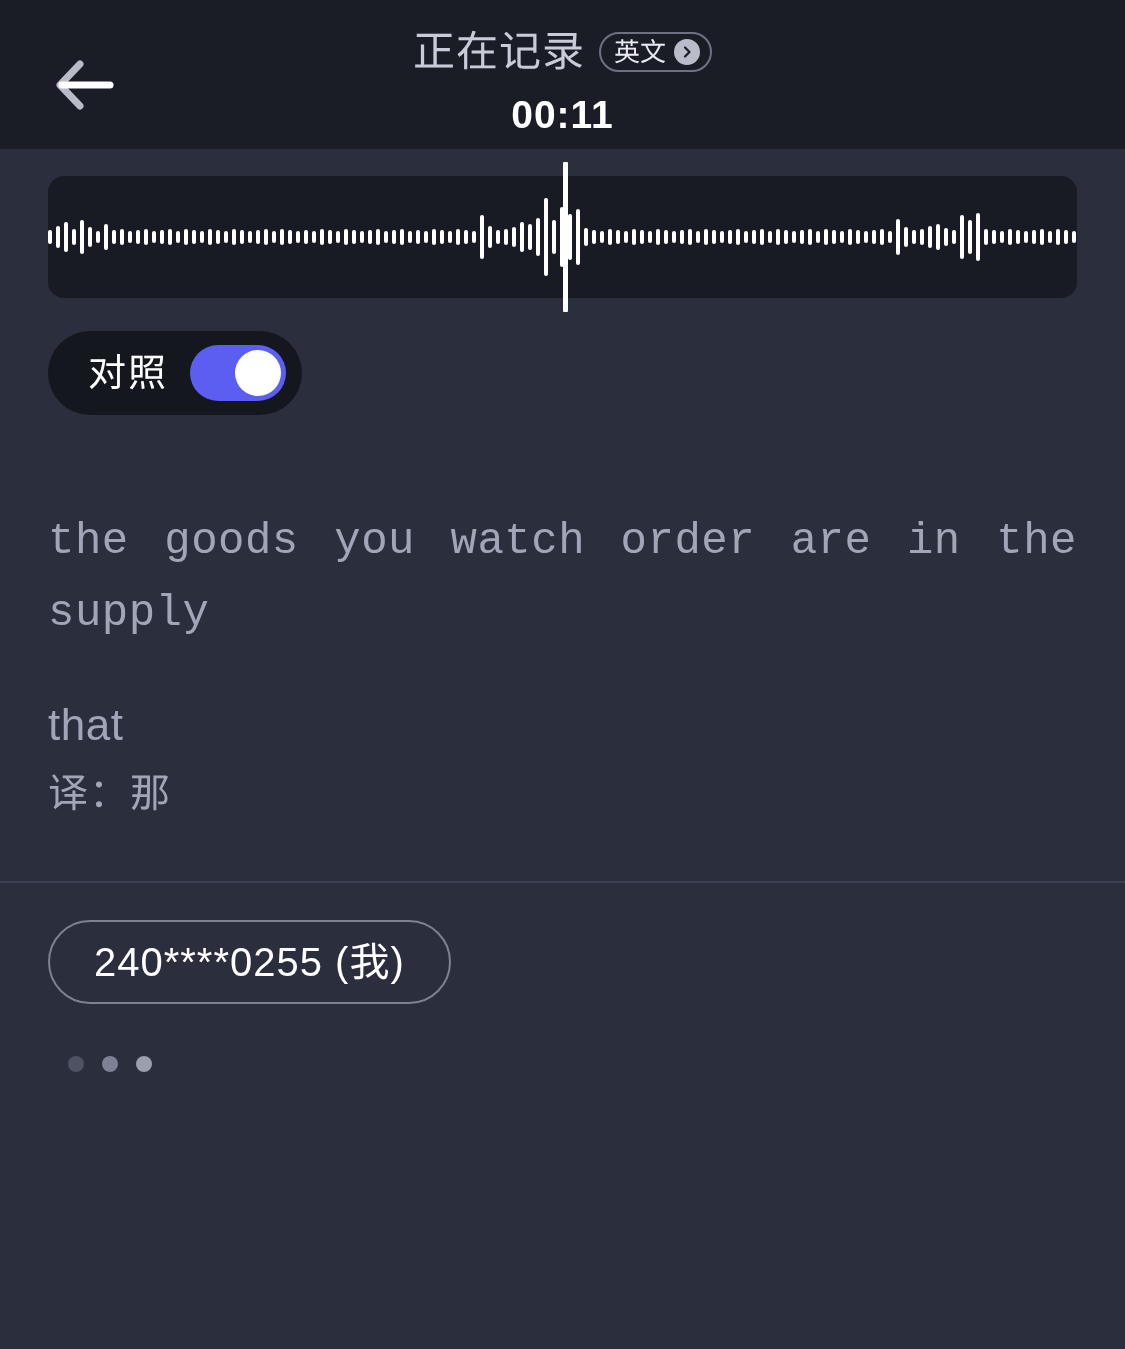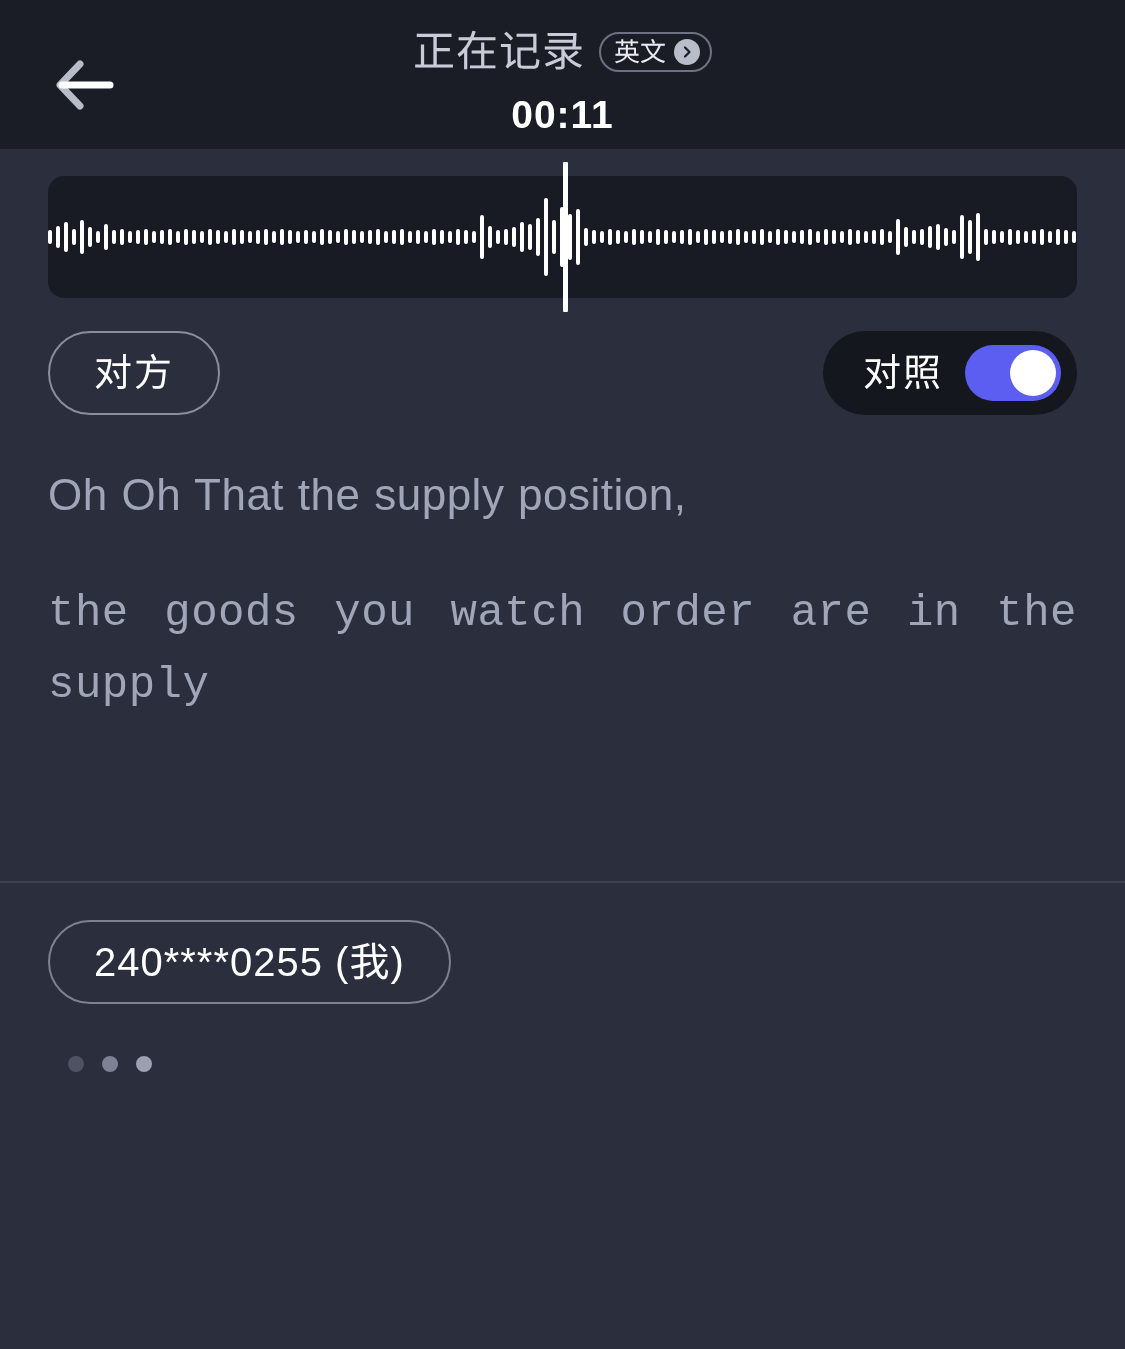--- a/index.html
+++ b/index.html
@@ -444,41 +444,39 @@
           <span class="wave-bar" style="height: 12px;"></span>
           <span class="wave-bar" style="height: 16px;"></span>
           <span class="wave-bar" style="height: 14px;"></span>
           <span class="wave-bar" style="height: 12px;"></span>
         </div>
     </div>
     <div class="playhead" id="playhead" style="left: 50%;"></div>
   </div>
 
   <div class="controls">
-    <div class="speaker-pill">
-      <span class="speaker-pill-text">对方</span>
-    </div>
 
     <div class="compare-group">
       <span class="compare-label">对照</span>
       <span class="toggle">
         <span class="knob"></span>
       </span>
     </div>
   </div>
 
   <div class="transcript" id="transcript">
-      <div class="seg">
-        <div class="seg-source">Oh Oh That the supply position,</div>
-      </div>
       <div class="seg-gap-lg"></div>
       <div class="seg">
         <div class="seg-source justified">the goods you watch order are in the supply</div>
       </div>
       <div class="seg-gap-md"></div>
+      <div class="seg">
+        <div class="seg-source">that</div>
+        <div class="seg-trans">译：那</div>
+      </div>
     </div>
 
   <div class="divider"></div>
 
   <div class="footer">
     <div class="me-pill">
       <span class="me-pill-text">240****0255 (我)</span>
     </div>
     <div class="dots">
       <span class="dot dot-1"></span>

